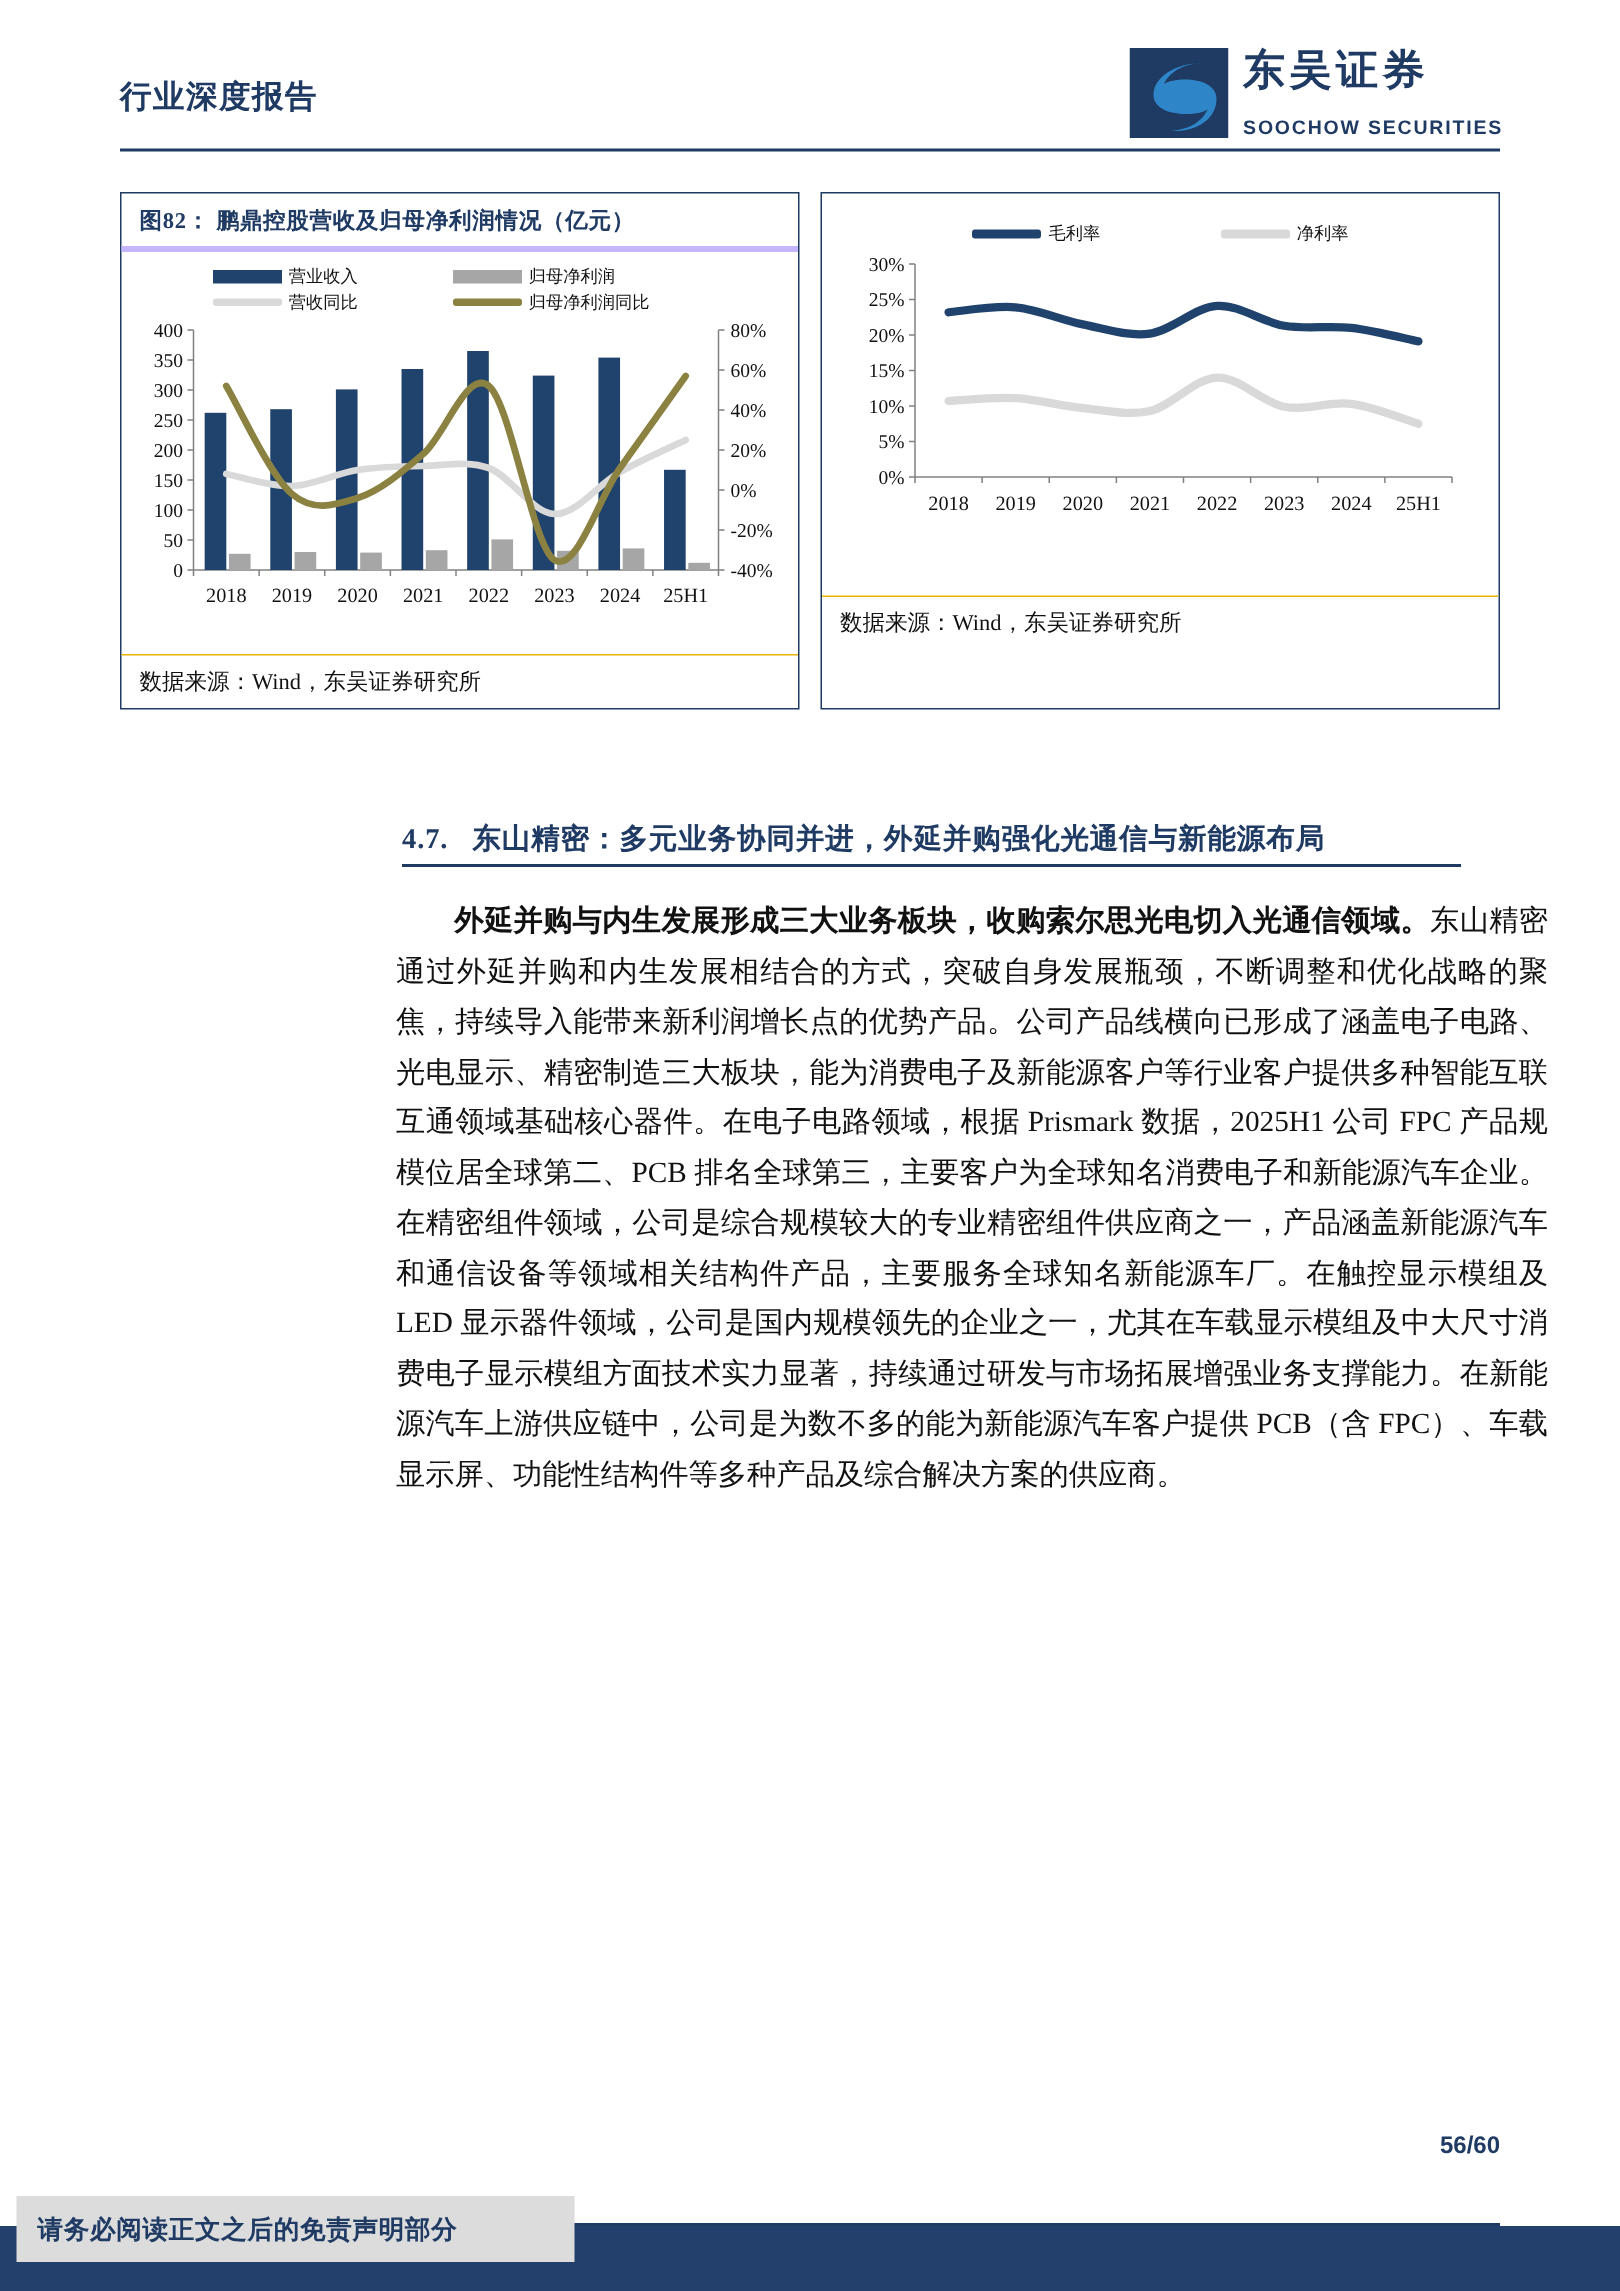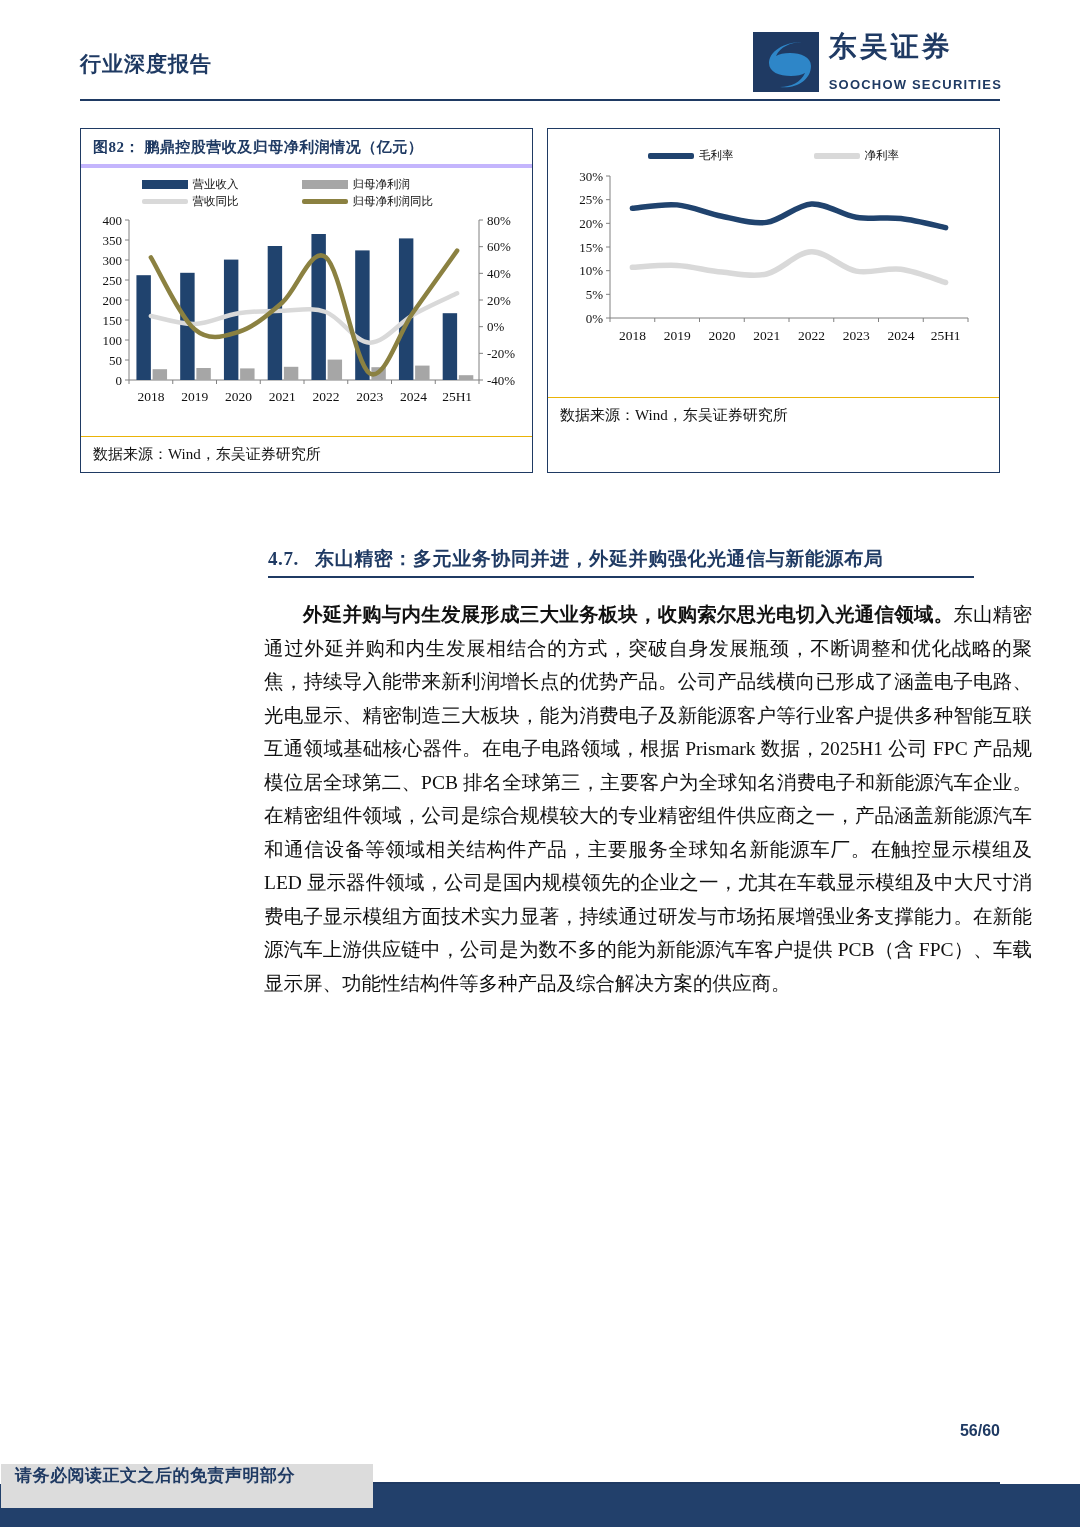--- a/index.html
+++ b/index.html
@@ -102,22 +102,22 @@
     position:absolute;right:80px;top:1526px;
     font-size:16px;font-weight:normal;color:#1F3A63;letter-spacing:1px;
   }
   .foot-rule{
     position:absolute;left:370px;top:1482px;width:630px;height:2px;background:#1F3A63;
   }
   .foot-bar{
     position:absolute;left:0;top:1484px;width:1080px;height:43px;background:#22406B;
   }
   .foot-note{
-    position:absolute;left:1px;top:1464px;width:372px;height:44px;
-    background:#DCDCDC;display:flex;
+    position:absolute;left:11px;top:1464px;width:372px;height:44px;
+    background:#DCDCDC;display:flex;align-items:center;
   }
   .foot-note span{
     margin-left:14px;font-size:17px;font-weight:bold;color:#1F3A63;letter-spacing:.5px;
   }
 </style>
 </head>
 <body>
 
 <div class="page">
 

